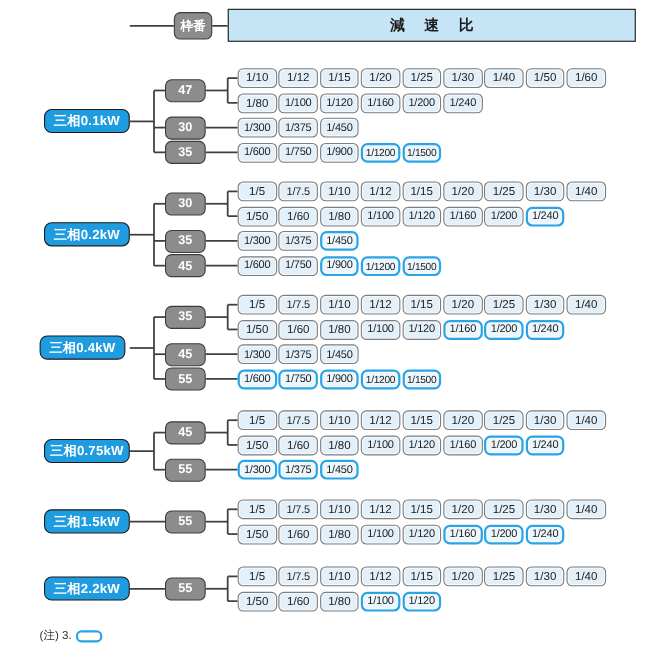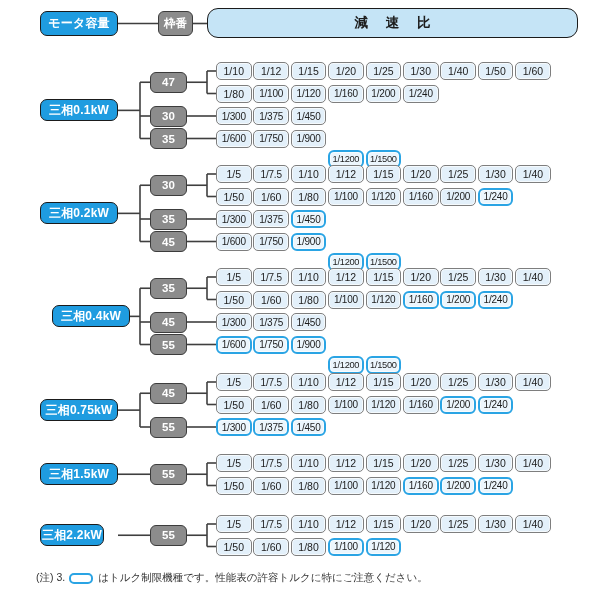--- a/index.html
+++ b/index.html
@@ -17,23 +17,23 @@
     background:var(--frame-fill,#8C8C8C);border:1.5px solid #3c3c3c;border-radius:6px;
     color:#fff;font-weight:bold;font-size:11.5px;
   }
   .ratio-chip{
     background:var(--ratio-fill,#E3F0FA);border:1.4px solid #7e7e7e;border-radius:5px;
     color:#1c1c1c;box-shadow:inset 0 0 0 1px rgba(255,255,255,.65);
   }
   .ratio-chip.limited{
     border:2px solid var(--limited-border,#2AA4E4);border-radius:6px;background:#ECF6FD;
   }
-  .fs-a{font-size:10.5px;} .fs-b{font-size:10px;letter-spacing:-0.2px;} .fs-c{font-size:9.3px;letter-spacing:-0.3px;margin-top:20px;}
+  .fs-a{font-size:10.5px;} .fs-b{font-size:10px;letter-spacing:-0.2px;} .fs-c{font-size:9.3px;letter-spacing:-0.3px;}
   .ratio-hdr{
-    background:var(--ratio-hdr-fill,#C5E4F6);border:1.6px solid #1b1b1b;border-radius:11px;
+    background:var(--ratio-hdr-fill,#C5E4F6);border:1.6px solid #1b1b1b;border-radius:0;
     color:#1c1c1c;font-weight:bold;font-size:13.5px;letter-spacing:7px;text-indent:7px;
   }
   .footnote{
     position:absolute;left:36px;top:571px;font-size:10.5px;color:#333;
     display:flex;align-items:center;
   }
   .legend-chip{
     display:inline-block;width:24px;height:11px;box-sizing:border-box;
     border:2px solid var(--limited-border,#2AA4E4);border-radius:5px;background:#fff;
     margin:0 5px 0 4px;
@@ -93,21 +93,20 @@
       <line x1="118" y1="474.25" x2="150" y2="474.25" stroke="#3F3F3F" stroke-width="1.6"></line>
       <line x1="187" y1="535.25" x2="207" y2="535.25" stroke="#3F3F3F" stroke-width="1.6"></line>
       <line x1="207" y1="524" x2="207" y2="546.5" stroke="#3F3F3F" stroke-width="1.6"></line>
       <line x1="207" y1="524" x2="216" y2="524" stroke="#3F3F3F" stroke-width="1.6"></line>
       <line x1="207" y1="546.5" x2="216" y2="546.5" stroke="#3F3F3F" stroke-width="1.6"></line>
       <line x1="118" y1="535.25" x2="150" y2="535.25" stroke="#3F3F3F" stroke-width="1.6"></line>
       <line x1="118" y1="23.5" x2="158" y2="23.5" stroke="#3F3F3F" stroke-width="1.6"></line>
       <line x1="193" y1="23.5" x2="207" y2="23.5" stroke="#3F3F3F" stroke-width="1.6"></line>
     </svg>
 
-  <div class="box cap-box" style="left:40px;top:11px;width:78px;height:25px;">モータ容量</div>
   <div class="box frame-box" style="left:158px;top:11px;width:35px;height:25px;">枠番</div>
   <div class="box ratio-hdr" style="left:207px;top:8px;width:371px;height:30px;">減 速 比</div>
 
   <div id="tree">
       <div class="box ratio-chip fs-a" style="left: 216px; top: 62px; width: 35.5px; height: 18px;">1/10</div>
       <div class="box ratio-chip fs-a" style="left: 253.4px; top: 62px; width: 35.5px; height: 18px;">1/12</div>
       <div class="box ratio-chip fs-a" style="left: 290.8px; top: 62px; width: 35.5px; height: 18px;">1/15</div>
       <div class="box ratio-chip fs-a" style="left: 328.2px; top: 62px; width: 35.5px; height: 18px;">1/20</div>
       <div class="box ratio-chip fs-a" style="left: 365.6px; top: 62px; width: 35.5px; height: 18px;">1/25</div>
       <div class="box ratio-chip fs-a" style="left: 403px; top: 62px; width: 35.5px; height: 18px;">1/30</div>
@@ -182,21 +181,21 @@
       <div class="box ratio-chip fs-b" style="left: 216px; top: 313px; width: 35.5px; height: 18px;">1/300</div>
       <div class="box ratio-chip fs-b" style="left: 253.4px; top: 313px; width: 35.5px; height: 18px;">1/375</div>
       <div class="box ratio-chip fs-b" style="left: 290.8px; top: 313px; width: 35.5px; height: 18px;">1/450</div>
       <div class="box frame-box" style="left: 150px; top: 311.5px; width: 37px; height: 21px;">45</div>
       <div class="box ratio-chip fs-b limited" style="left: 216px; top: 335.5px; width: 35.5px; height: 18px;">1/600</div>
       <div class="box ratio-chip fs-b limited" style="left: 253.4px; top: 335.5px; width: 35.5px; height: 18px;">1/750</div>
       <div class="box ratio-chip fs-b limited" style="left: 290.8px; top: 335.5px; width: 35.5px; height: 18px;">1/900</div>
       <div class="box ratio-chip fs-c limited" style="left: 328.2px; top: 335.5px; width: 35.5px; height: 18px;">1/1200</div>
       <div class="box ratio-chip fs-c limited" style="left: 365.6px; top: 335.5px; width: 35.5px; height: 18px;">1/1500</div>
       <div class="box frame-box" style="left: 150px; top: 334px; width: 37px; height: 21px;">55</div>
-      <div class="box cap-box" style="left: 52px; top: 305.375px; width: 78px; height: 22px;">三相0.4kW</div>
+      <div class="box cap-box" style="left: 36px; top: 305.375px; width: 78px; height: 22px;">三相0.4kW</div>
       <div class="box ratio-chip fs-a" style="left: 216px; top: 373px; width: 35.5px; height: 18px;">1/5</div>
       <div class="box ratio-chip fs-b" style="left: 253.4px; top: 373px; width: 35.5px; height: 18px;">1/7.5</div>
       <div class="box ratio-chip fs-a" style="left: 290.8px; top: 373px; width: 35.5px; height: 18px;">1/10</div>
       <div class="box ratio-chip fs-a" style="left: 328.2px; top: 373px; width: 35.5px; height: 18px;">1/12</div>
       <div class="box ratio-chip fs-a" style="left: 365.6px; top: 373px; width: 35.5px; height: 18px;">1/15</div>
       <div class="box ratio-chip fs-a" style="left: 403px; top: 373px; width: 35.5px; height: 18px;">1/20</div>
       <div class="box ratio-chip fs-a" style="left: 440.4px; top: 373px; width: 35.5px; height: 18px;">1/25</div>
       <div class="box ratio-chip fs-a" style="left: 477.8px; top: 373px; width: 35.5px; height: 18px;">1/30</div>
       <div class="box ratio-chip fs-a" style="left: 515.2px; top: 373px; width: 35.5px; height: 18px;">1/40</div>
       <div class="box ratio-chip fs-a" style="left: 216px; top: 395.5px; width: 35.5px; height: 18px;">1/50</div>
@@ -240,21 +239,20 @@
       <div class="box ratio-chip fs-a" style="left: 403px; top: 515px; width: 35.5px; height: 18px;">1/20</div>
       <div class="box ratio-chip fs-a" style="left: 440.4px; top: 515px; width: 35.5px; height: 18px;">1/25</div>
       <div class="box ratio-chip fs-a" style="left: 477.8px; top: 515px; width: 35.5px; height: 18px;">1/30</div>
       <div class="box ratio-chip fs-a" style="left: 515.2px; top: 515px; width: 35.5px; height: 18px;">1/40</div>
       <div class="box ratio-chip fs-a" style="left: 216px; top: 537.5px; width: 35.5px; height: 18px;">1/50</div>
       <div class="box ratio-chip fs-a" style="left: 253.4px; top: 537.5px; width: 35.5px; height: 18px;">1/60</div>
       <div class="box ratio-chip fs-a" style="left: 290.8px; top: 537.5px; width: 35.5px; height: 18px;">1/80</div>
       <div class="box ratio-chip fs-b limited" style="left: 328.2px; top: 537.5px; width: 35.5px; height: 18px;">1/100</div>
       <div class="box ratio-chip fs-b limited" style="left: 365.6px; top: 537.5px; width: 35.5px; height: 18px;">1/120</div>
       <div class="box frame-box" style="left: 150px; top: 524.75px; width: 37px; height: 21px;">55</div>
-      <div class="box cap-box" style="left: 40px; top: 524.25px; width: 64px; height: 22px;">三相2.2kW</div>
+      <div class="box cap-box" style="left: 40px; top: 524.25px; width: 78px; height: 22px;">三相2.2kW</div>
     </div>
 
   <div class="footnote">
     <span>(注) 3.</span>
     <span class="legend-chip"></span>
-    <span>はトルク制限機種です。性能表の許容トルクに特にご注意ください。</span>
   </div>
 </div>
 
 </body></html>

